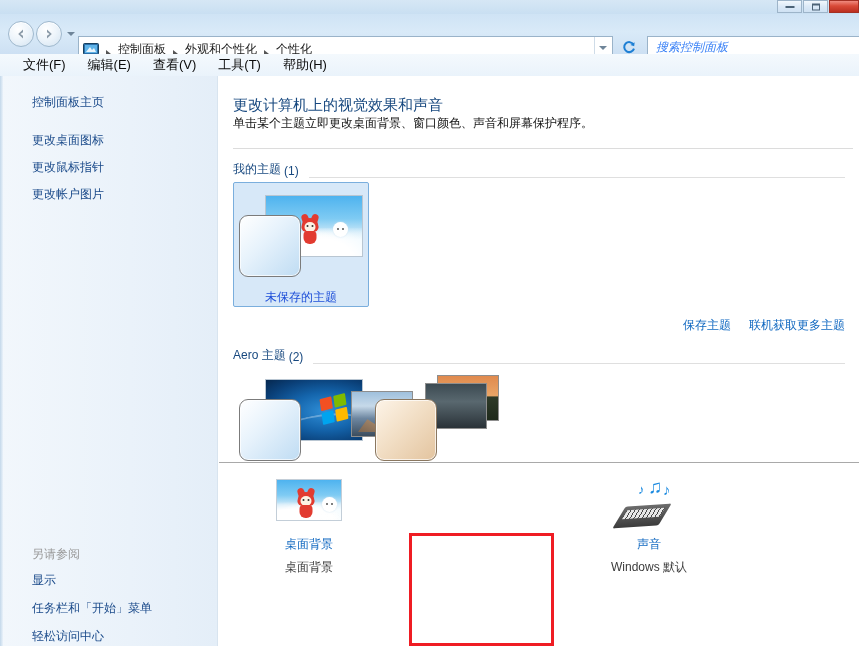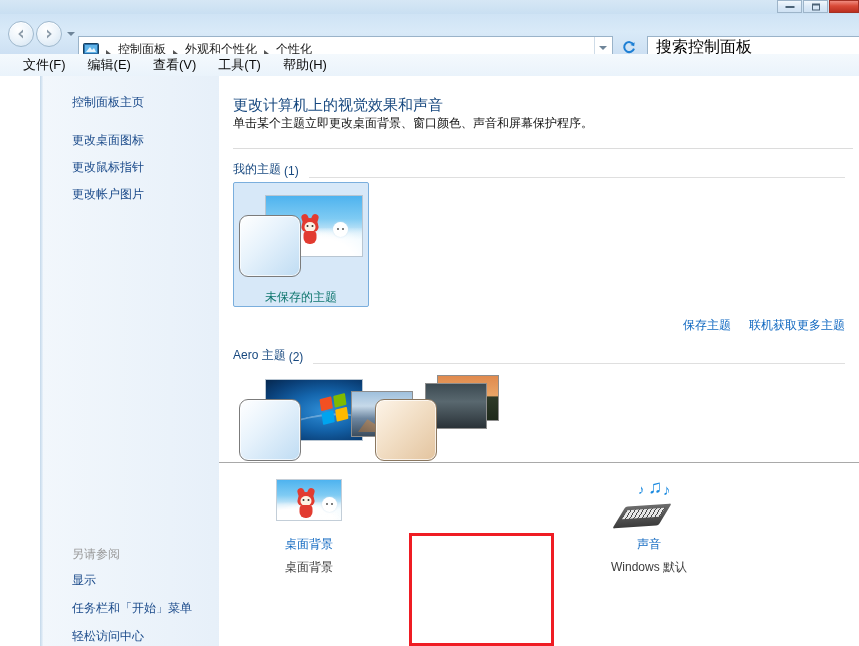--- a/index.html
+++ b/index.html
@@ -87,21 +87,21 @@
   .refreshbtn {
     position:absolute; left:617px; top:22px; width:24px; height:23px;
     display:flex; align-items:center; justify-content:center; cursor:pointer;
   }
   .searchbox {
     position:absolute; left:647px; top:22px; width:212px; height:23px;
     background:#ffffff; border:1px solid #9ab3c9; border-right:none;
     display:flex; align-items:center; padding-left:8px;
   }
   .searchbox span {
-    font-size:16px; color:#000000; 
+    font-size:12px; color:#3b82f6; font-style:italic;
   }
 
   
   .menubar {
     position:absolute; left:0; top:54px; width:859px; height:22px;
     background: linear-gradient(to bottom,#f4f9fd 0%, #eaf3fb 100%);
     display:flex; align-items:center; padding-left:12px;
   }
   .menuitem {
     font-size:13px; color:#0b0b0b; padding:2px 11px; cursor:pointer; white-space:nowrap;
@@ -109,21 +109,20 @@
 
   
   .bodyarea {
     position:absolute; left:0; top:76px; width:859px; height:570px;
     background:#ffffff;
   }
   .sidebar {
     position:absolute; left:0; top:0; width:218px; height:570px;
     background: linear-gradient(to right,#f2f7fc 0%, #eaf2fa 60%, #e4eef8 100%);
     border-right:1px solid #d8e4ef;
-    margin-left:40px;
   }
   .sidebar::before{
     content:""; position:absolute; left:0; top:0; width:3px; height:100%;
     background:linear-gradient(to right,#c3d8ea,#eaf2fa);
   }
   .sb-link {
     position:absolute; left:32px; font-size:12px; color:#1a4a8a;
     cursor:pointer; white-space:nowrap;
   }
   .sb-head {
@@ -176,21 +175,21 @@
     position:absolute; left:0; top:26px; width:62px; height:62px;
     border:1px solid #7b7b7b; border-radius:9px;
     background:linear-gradient(135deg,#ffffff 0%, #e8f3fc 40%, #bfdcf3 100%);
     box-shadow: 0 0 0 1px rgba(255,255,255,.7) inset;
   }
   .winprev.tan {
     background:linear-gradient(135deg,#fdf4e8 0%, #f2dfc6 45%, #e3c49f 100%);
     border-color:#8a7760;
   }
   .theme-label {
-    font-size:12px; color:#0f766e; margin-top:12px; white-space:nowrap;
+    font-size:12px; color:#1d4ed8; margin-top:12px; white-space:nowrap;
   }
 
   
   .wp-sky { width:100%;height:100%;
     background:linear-gradient(to bottom,#4eb3ef 0%, #7fcbf3 38%, #cfe9f8 62%, #f3fafd 100%); position:relative;}
   .wp-cloud { position:absolute; bottom:0; left:0; width:100%; height:46%;
     background:radial-gradient(ellipse at 20% 100%,#ffffff 40%,rgba(255,255,255,0) 72%),
                radial-gradient(ellipse at 55% 105%,#ffffff 45%,rgba(255,255,255,0) 75%),
                radial-gradient(ellipse at 88% 100%,#f3fbff 42%,rgba(255,255,255,0) 74%);
   }

